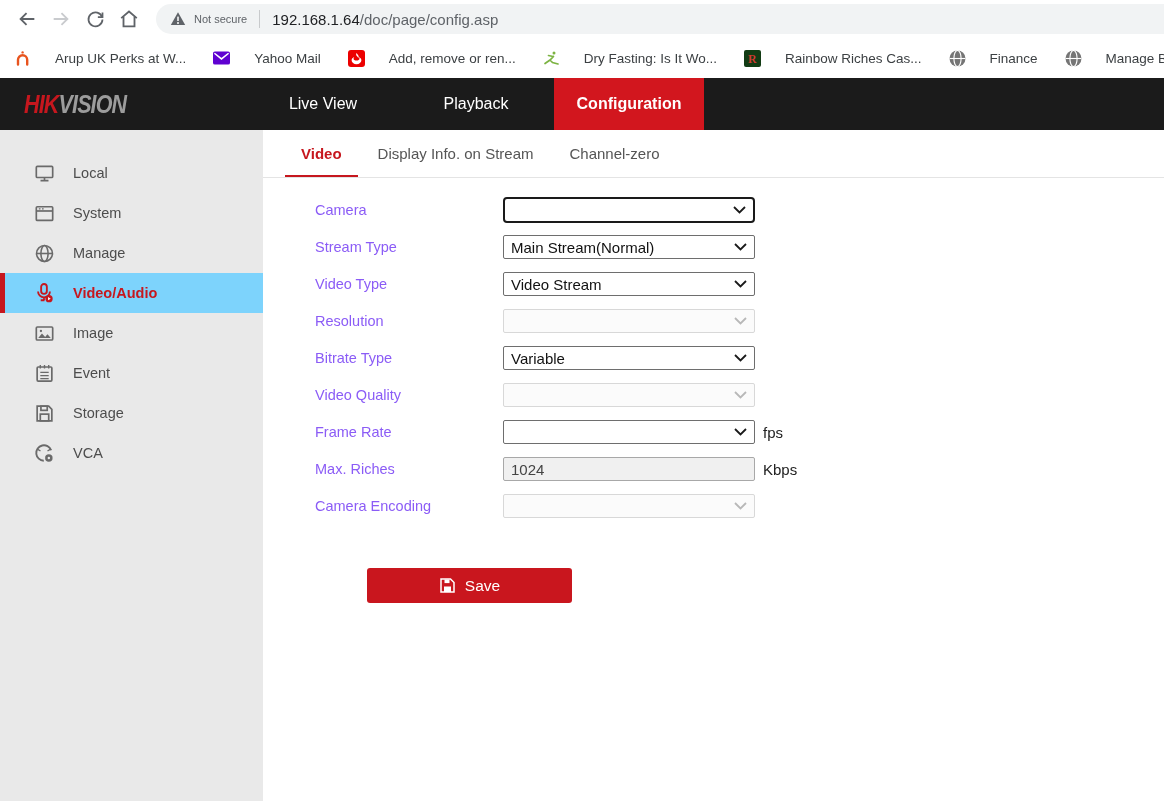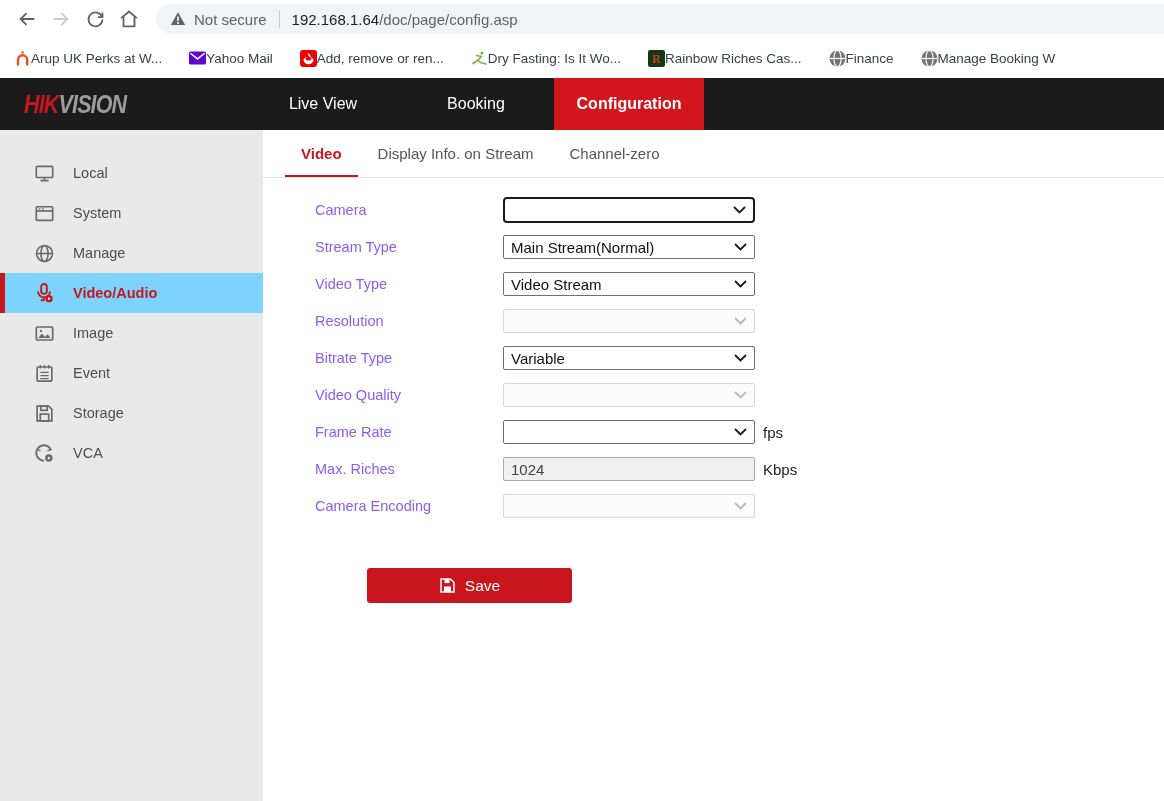--- a/index.html
+++ b/index.html
@@ -4,29 +4,29 @@
 <style>
   * { margin:0; padding:0; box-sizing:border-box; }
   html,body { width:1164px; height:801px; overflow:hidden; background:#fff;
     font-family:"Liberation Sans", sans-serif; }
 
   
   .chrome-bar { height:38px; background:#fff; display:flex; align-items:center; padding-left:10px; }
   .nav-btn { width:34px; height:34px; display:flex; align-items:center; justify-content:center; cursor:pointer; }
   .addr-bar { flex:1; height:30px; margin-left:10px; background:#f1f3f4; border-radius:16px 0 0 16px;
     display:flex; align-items:center; padding-left:14px; overflow:hidden; }
-  .addr-sec { color:#5f6368; font-size:15px; margin-left:8px; }
+  .addr-sec { color:#5f6368; font-size:11px; margin-left:8px; }
   .addr-div { width:1px; height:18px; background:#c8cacc; margin:0 12px; }
   .addr-host { color:#202124; font-size:15px; }
   .addr-path { color:#5f6368; font-size:15px; }
 
   
   .bm-bar { height:40px; background:#fff; display:flex; align-items:center; padding-left:14px;
     gap:27px; white-space:nowrap; overflow:hidden; }
-  .bm-item { display:flex; align-items:center; gap:0; cursor:pointer; }
+  .bm-item { display:flex; align-items:center; gap:24px; cursor:pointer; }
   .bm-label { font-size:13.5px; color:#3c4043; }
   .bm-ico { width:17px; height:17px; display:flex; align-items:center; justify-content:center; flex:0 0 auto; }
 
   
   .app-header { height:52px; background:#1b1b1b; display:flex; align-items:stretch; }
   .logo { display:flex; align-items:center; padding-left:28px; width:248px;
     font-style:italic; font-weight:bold; font-size:25px; letter-spacing:-1px;
     transform:scaleX(.86); transform-origin:left center; }
   .logo .hik { color:#c6171e; }
   .logo .vision { color:#9c9c9c; }
@@ -181,21 +181,21 @@
   </div>
 </div>
 
 <div class="app-header">
   <div class="logo">
     <span class="hik">HIK</span>
       <span class="vision">VISION</span>
   </div>
   <div class="app-nav">
     <div class="app-nav-item">Live View</div>
-    <div class="app-nav-item">Booking</div>
+    <div class="app-nav-item">Playback</div>
     <div class="app-nav-item active">Configuration</div>
   </div>
 </div>
 
 <div class="main">
 
   <div class="sidebar">
     <div class="side-item">
       <span class="side-ico">
         <svg width="21" height="21" viewBox="0 0 20 20" fill="none" stroke="#6a6a6a" stroke-width="1.6">

